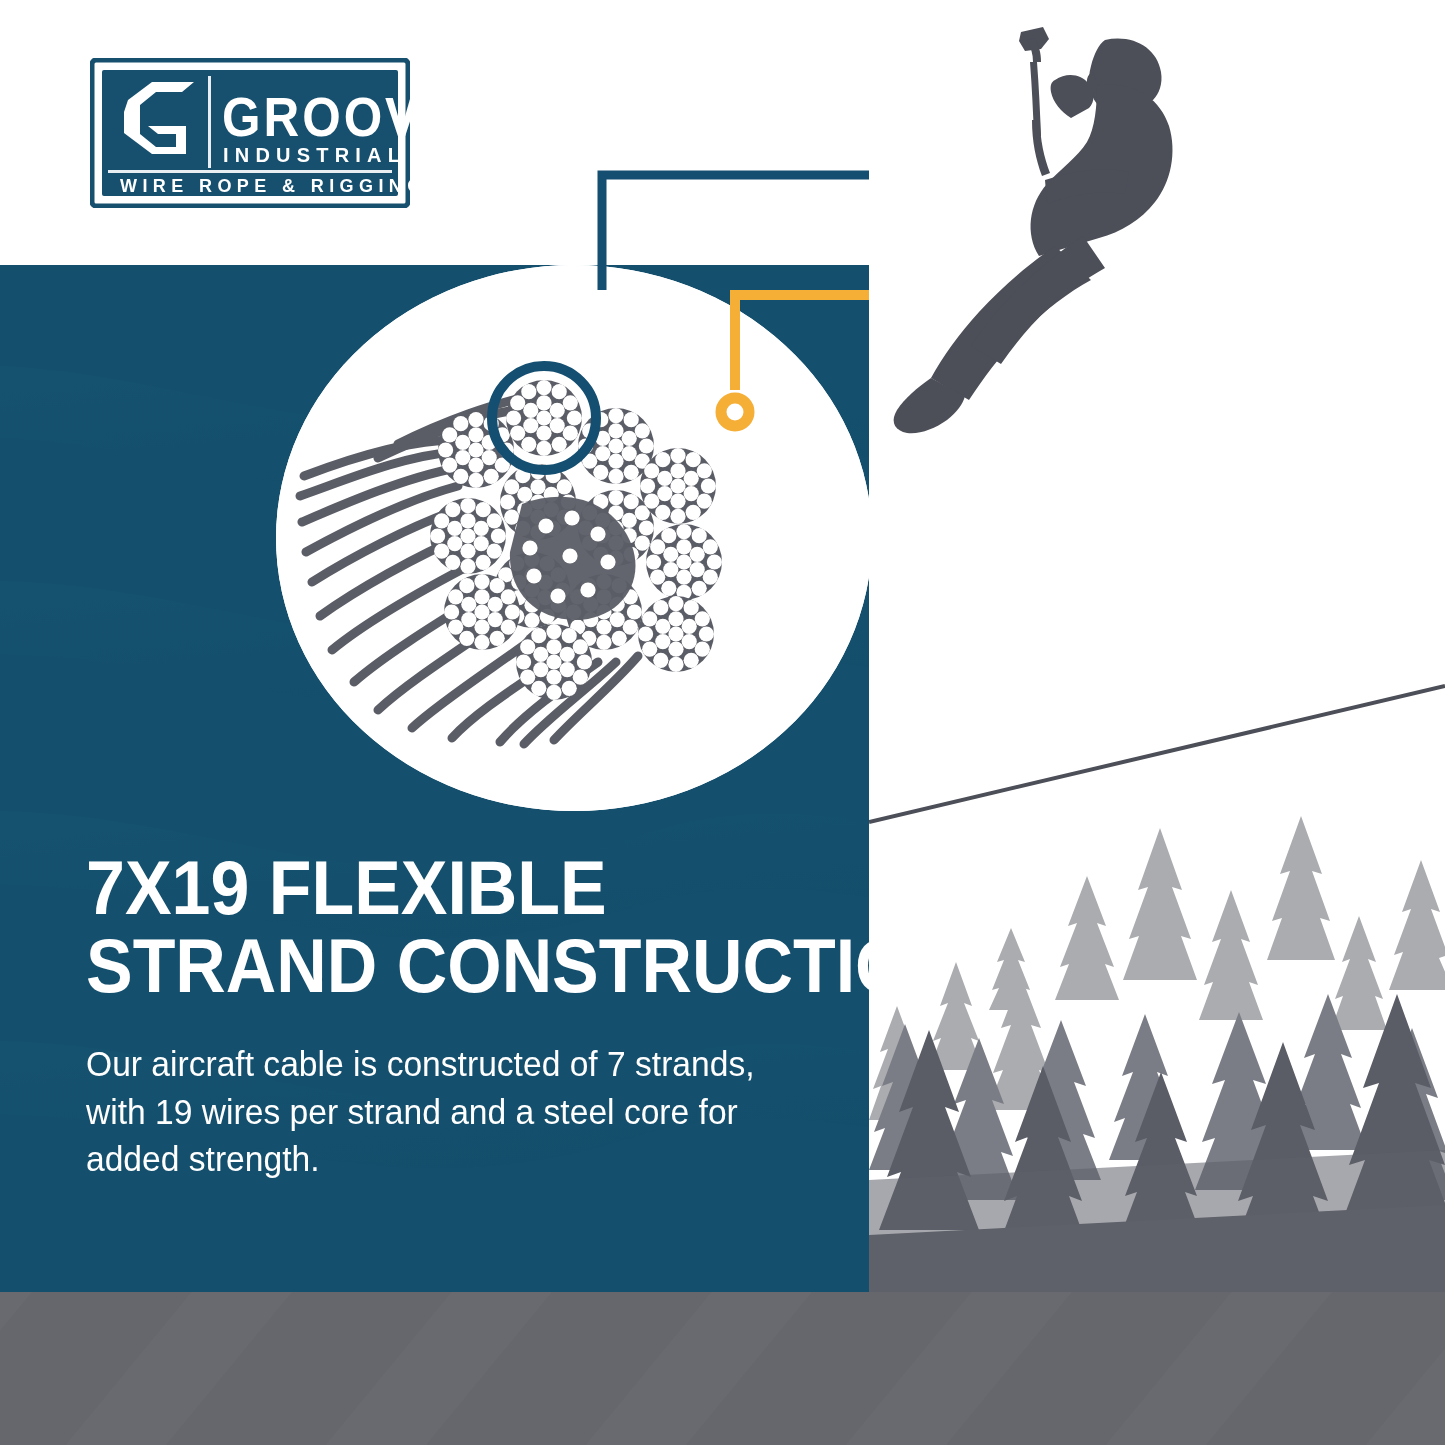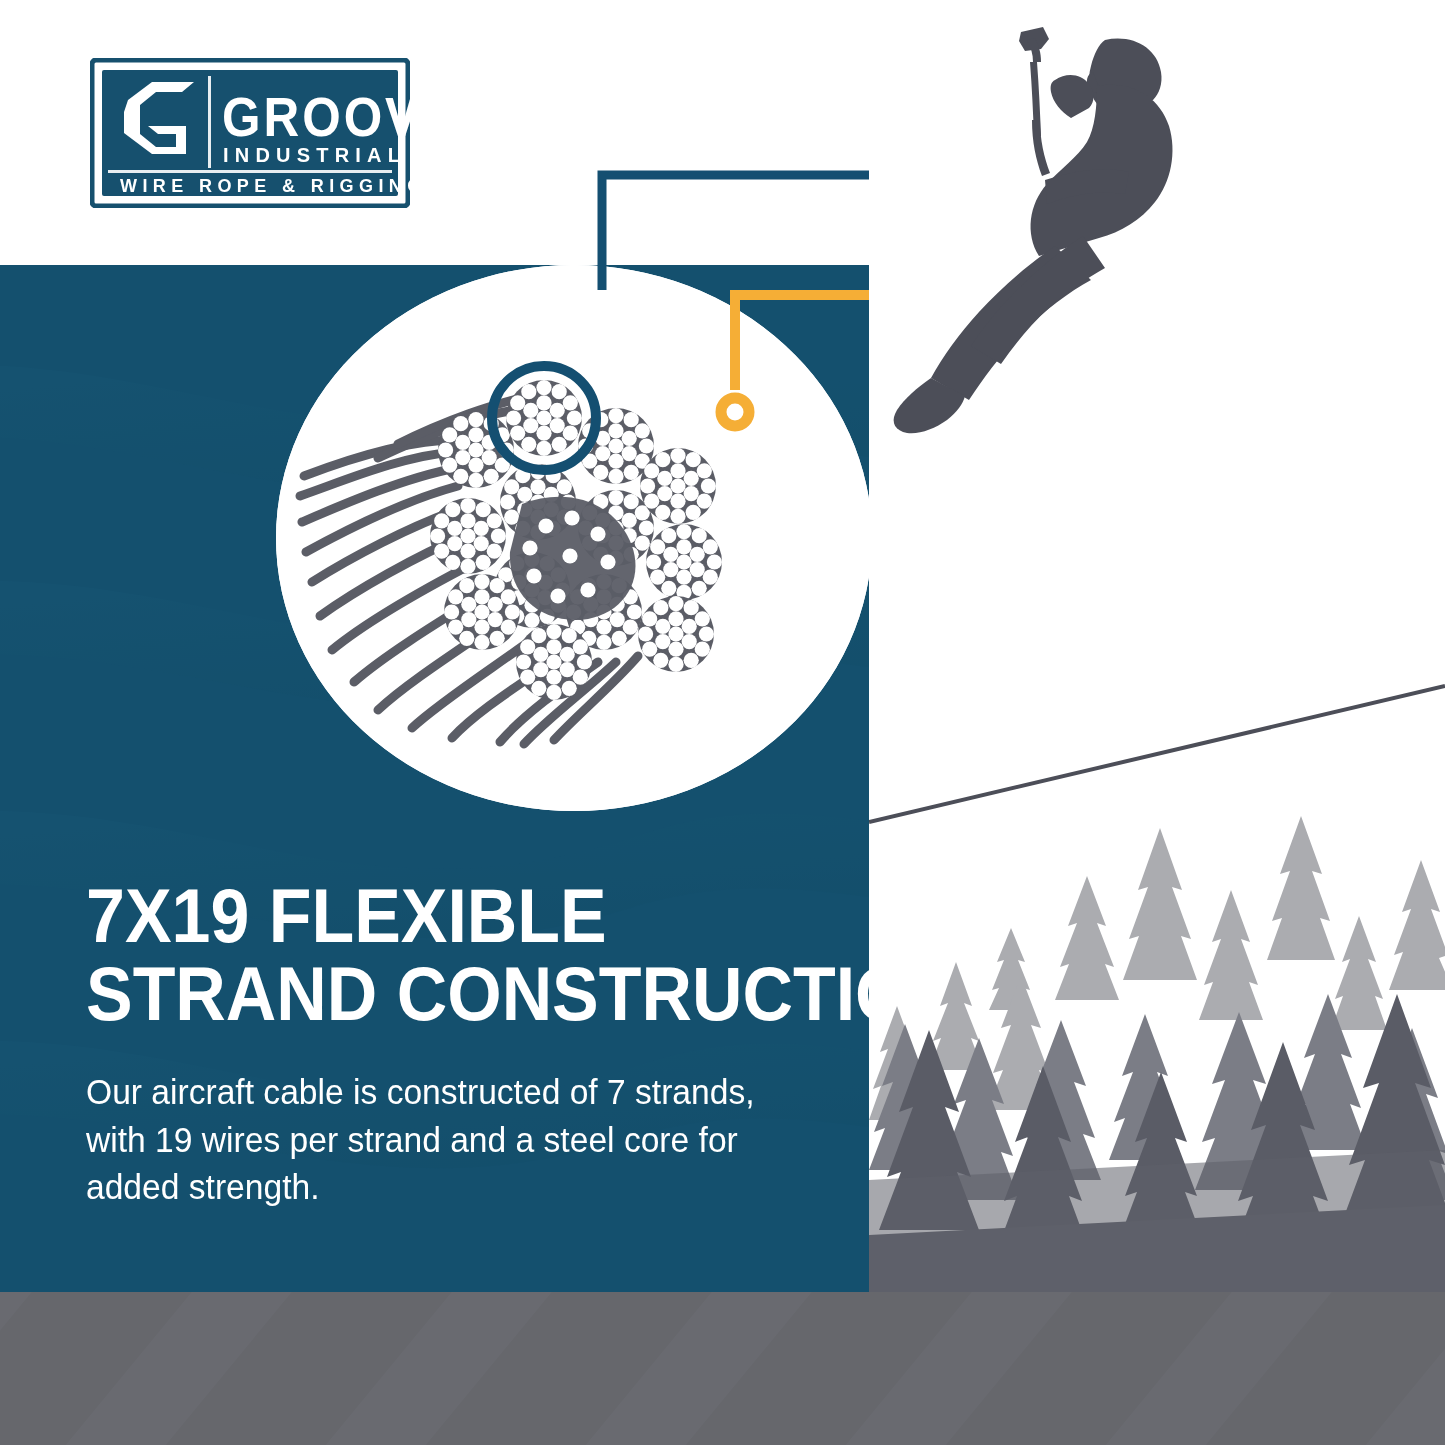--- a/index.html
+++ b/index.html
@@ -44,21 +44,21 @@
     letter-spacing:.4px;
     transform:scaleX(.80);
     transform-origin:left center;
     white-space:nowrap;
   }
   #label-strands{left:958px;top:152px;font-size:46px;}
   #label-wires  {left:958px;top:268px;font-size:46px;}
   #label-galv   {left:958px;top:382px;font-size:46px;}
 
   
-  #headline-block{position:absolute;left:86px;top:880px;width:760px;}
+  #headline-block{position:absolute;left:86px;top:852px;width:760px;}
   .headline{
     color:#ffffff;font-weight:700;font-size:76px;line-height:.95;
     letter-spacing:0px;transform:scaleX(.92);transform-origin:left top;
     margin:0;white-space:nowrap;
   }
   .headline-l2{margin-top:6px;}
   .bodytext{
     color:#ffffff;font-size:35px;line-height:1.35;margin:38px 0 0 0;
     width:700px;transform:scaleX(.96);transform-origin:left top;
   }

